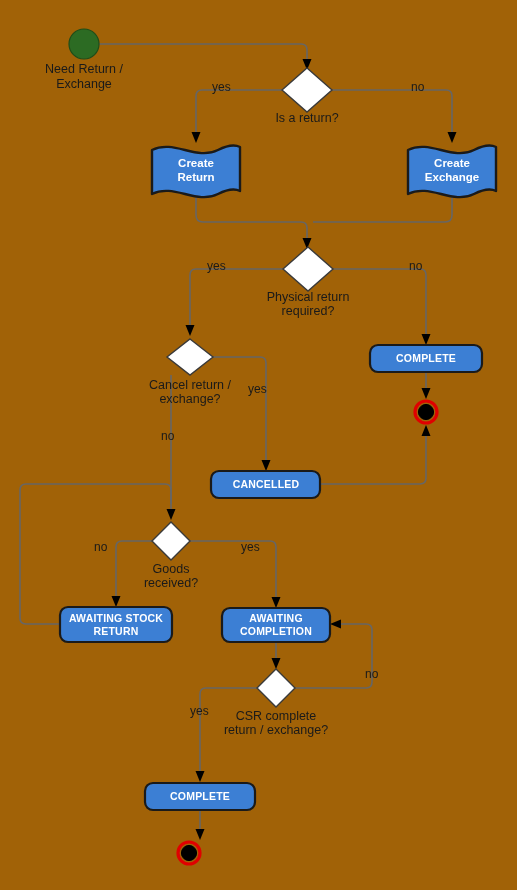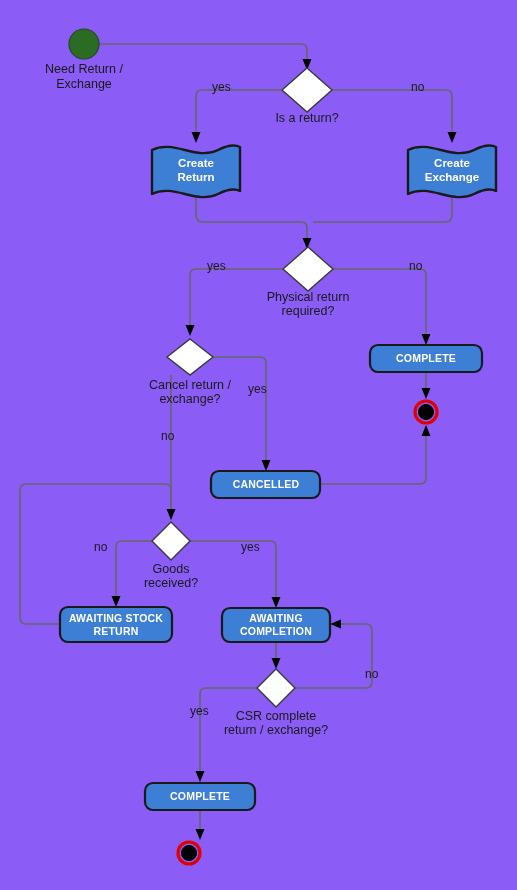--- a/index.html
+++ b/index.html
@@ -10,21 +10,21 @@
   body {
     width: 517px;
     height: 890px;
     font-family: "Liberation Sans", sans-serif;
     overflow: hidden;
   }
   #diagram-root {
     position: relative;
     width: 517px;
     height: 890px;
-    background: #8b5cf6;
+    background: #a16207;
   }
   svg#flowchart {
     display: block;
     width: 517px;
     height: 890px;
   }
   .edge-line {
     fill: none;
     stroke: #666666;
     stroke-width: 1.6;

